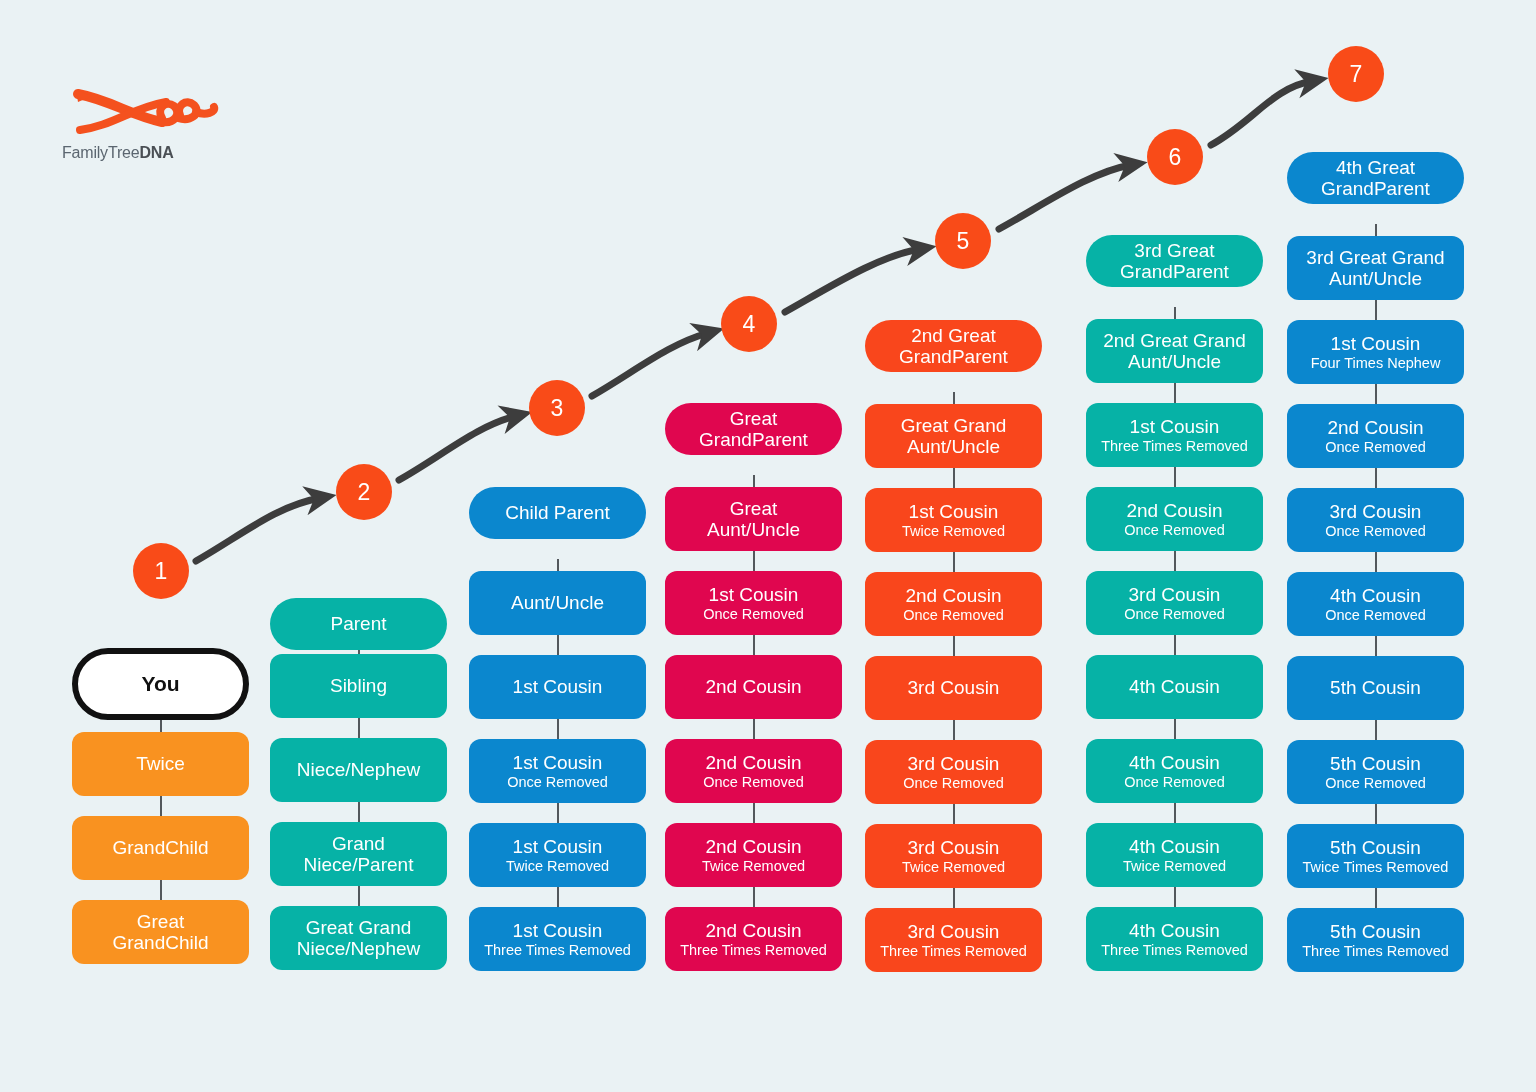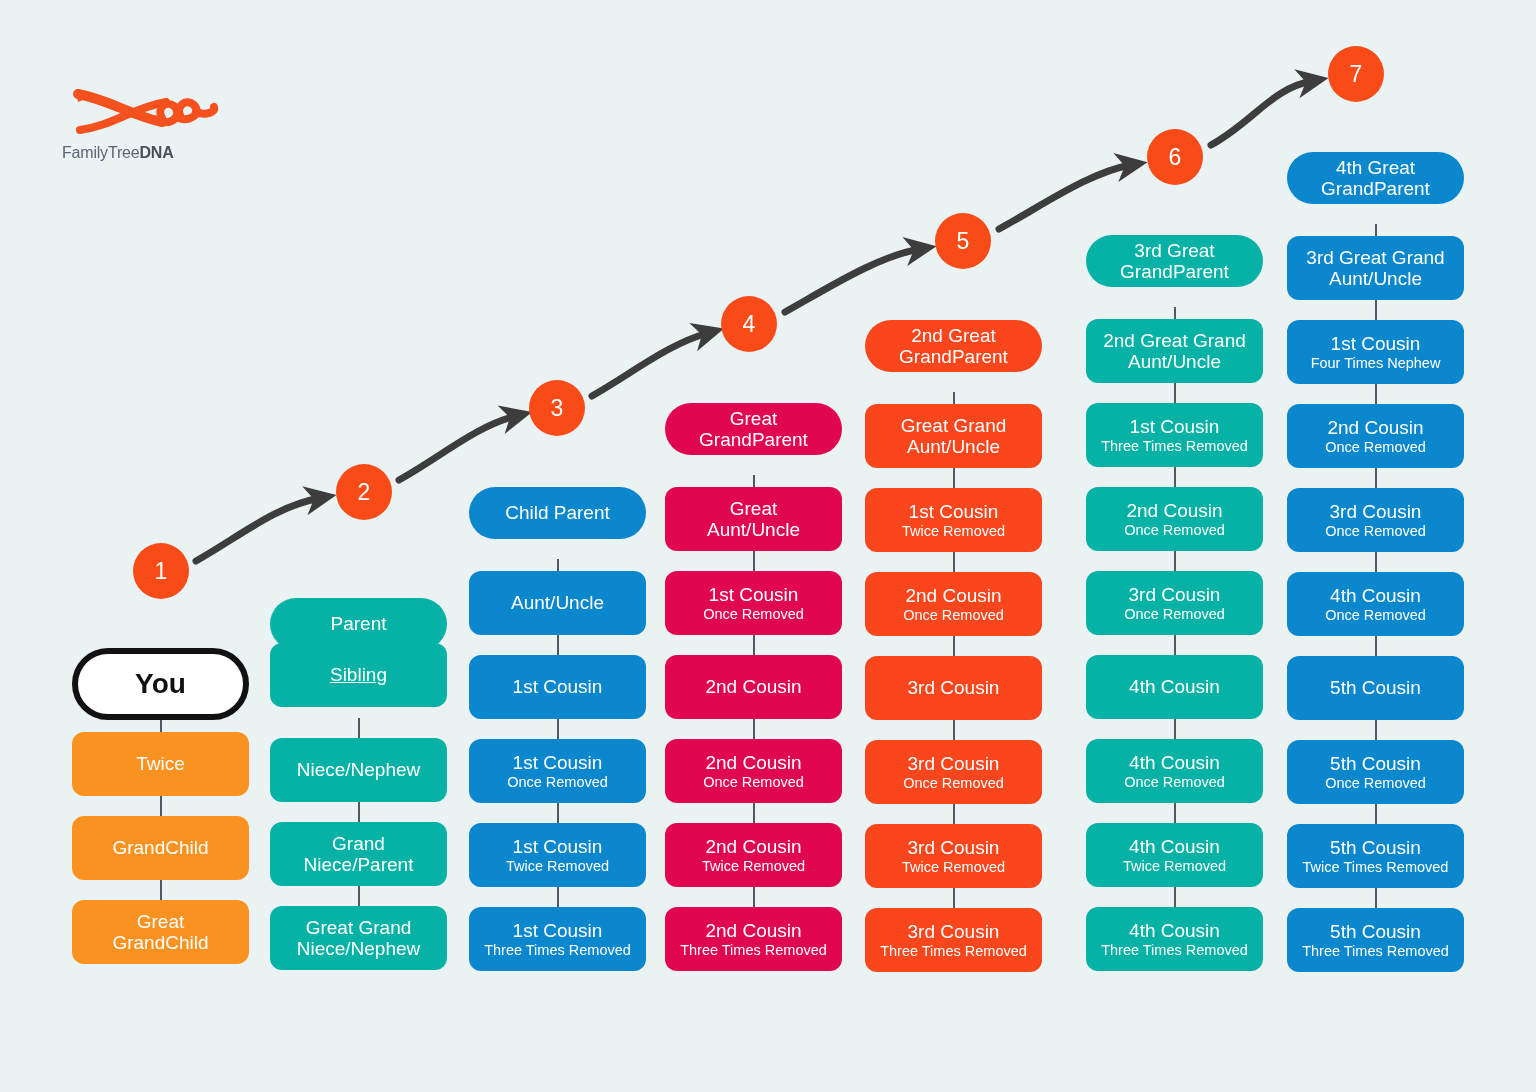--- a/index.html
+++ b/index.html
@@ -86,21 +86,21 @@
   }
   
   .node.you {
     background: #ffffff;
     border: 6px solid #111111;
     border-radius: 40px;
     height: 72px;
     color: #111111;
   }
   .node.you .main {
-    font-size: 28px;
+    font-size: 21px;
     font-weight: bold;
   }
 
   
   .connector {
     position: absolute;
     width: 2px;
     background: #53585c;
     left: 88px;
     z-index: 1;
@@ -186,21 +186,21 @@
         <div class="node" style="top: 252px; background: rgb(249, 146, 32);">
           <div class="main">Great
 GrandChild</div>
         </div>
       </div>
       <div class="column" style="left: 270px; top: 570px;">
         <div class="node head" style="top: 16px; background: rgb(6, 178, 166); margin-top: 12px;">
           <div class="main">Parent</div>
         </div>
         <div class="connector" style="top: 72px; height: 12px;"></div>
-        <div class="node" style="top: 73px; background: rgb(6, 178, 166); text-decoration: underline;">
+        <div class="node" style="top: 84px; background: rgb(6, 178, 166);">
           <div class="main">Sibling</div>
         </div>
         <div class="connector" style="top: 148px; height: 20px;"></div>
         <div class="node" style="top: 168px; background: rgb(6, 178, 166);">
           <div class="main">Niece/Nephew</div>
         </div>
         <div class="connector" style="top: 232px; height: 20px;"></div>
         <div class="node" style="top: 252px; background: rgb(6, 178, 166);">
           <div class="main">Grand
 Niece/Parent</div>

